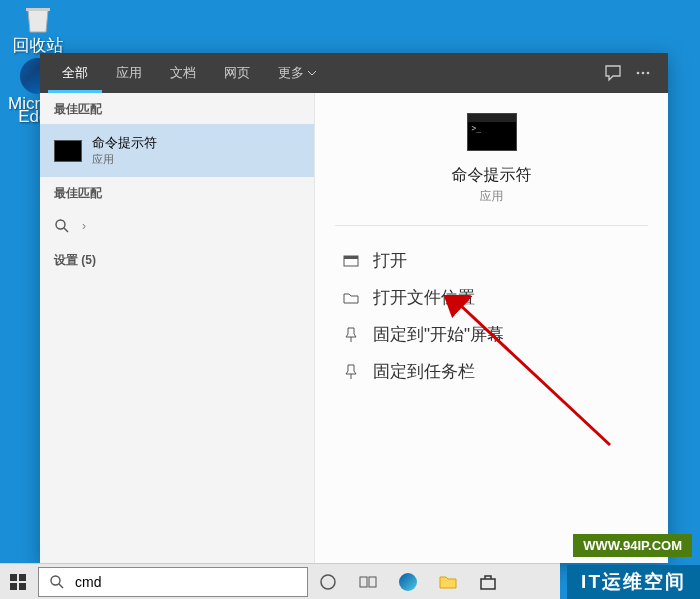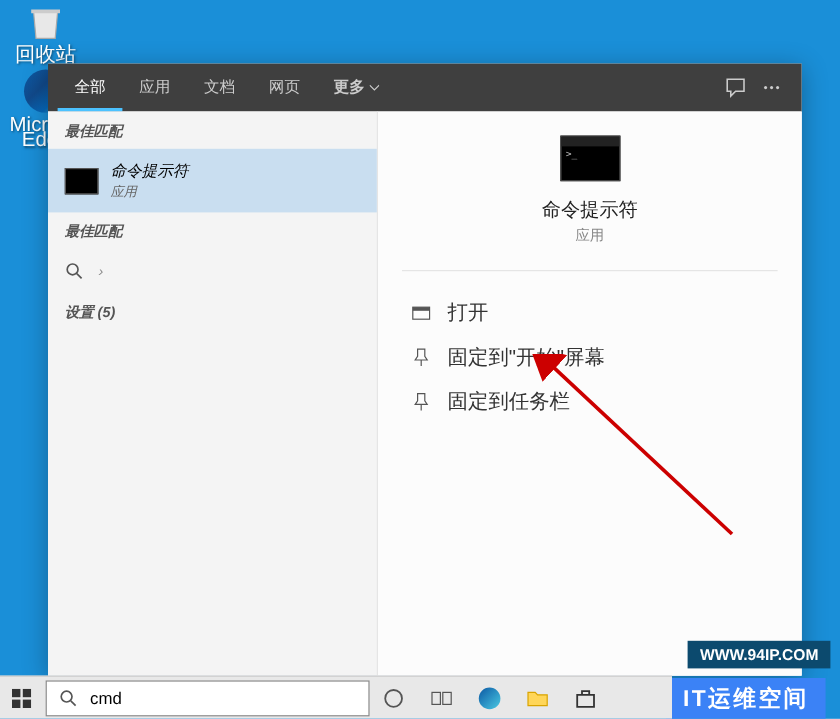--- a/index.html
+++ b/index.html
@@ -12,26 +12,26 @@
   .recycle-bin .icon-box svg { width: 36px; height: 36px; }
   .edge { top: 58px; left: 8px; }
   .edge .icon-box { background: linear-gradient(135deg, #0c59a4 0%, #114a8b 40%, #0669bc 70%, #4ac9e3 100%); border-radius: 50%; }
   .desktop-icon .label { text-shadow: 1px 1px 2px rgba(0,0,0,0.5); display: block; line-height: 13px; }
   
   
   .search-panel { position: absolute; top: 53px; left: 40px; width: 628px; height: 510px; background: white; box-shadow: 0 4px 20px rgba(0,0,0,0.3); display: flex; flex-direction: column; }
   .tabs { height: 40px; background: #3f3f3f; display: flex; align-items: center; padding: 0 8px; }
   .tab { padding: 0 14px; height: 40px; line-height: 40px; color: #ccc; font-size: 13px; cursor: pointer; }
   .tab.active { color: white; border-bottom: 3px solid #4cc2ff; }
-  .tab-more { display: flex; align-items: center; gap: 4px; font-weight: bold; }
+  .tab-more { display: flex; align-items: center; gap: 4px; }
   .tabs-right { margin-left: auto; display: flex; gap: 12px; padding-right: 8px; color: #ccc; }
   .tabs-right .ticon { width: 18px; height: 18px; cursor: pointer; }
   
   .panel-body { flex: 1; display: flex; background: #f2f2f2; }
-  .left-pane { width: 275px; background: #f4f4f4; border-right: 1px solid #e5e5e5; font-style: italic; }
+  .left-pane { width: 275px; background: #f4f4f4; border-right: 1px solid #e5e5e5; }
   .section-header { font-size: 12px; color: #555; font-weight: bold; padding: 8px 14px 6px; }
   .result-item { display: flex; align-items: center; padding: 10px 14px; cursor: pointer; }
   .result-item.selected { background: #c9def0; }
   .result-item .ricon { width: 28px; height: 22px; margin-right: 10px; background: #000; border: 1px solid #555; flex-shrink: 0; }
   .result-item .search-ricon { width: 16px; height: 16px; margin-right: 12px; flex-shrink: 0; }
   .result-item .rtext { flex: 1; }
   .result-item .rtitle { font-size: 13px; color: #000; }
   .result-item .rsub { font-size: 11px; color: #666; }
   .result-item .chev { color: #888; font-size: 12px; }
   .web-row .rtitle { display: inline; }
@@ -46,22 +46,22 @@
   .detail-sub { font-size: 12px; color: #888; }
   .action-list { padding: 10px 0; }
   .action-item { display: flex; align-items: center; padding: 7px 28px; cursor: pointer; font-size: 17px; color: #333; }
   .action-item .aicon { width: 16px; height: 16px; margin-right: 14px; color: #555; flex-shrink: 0; }
   .divider { height: 1px; background: #e5e5e5; margin: 6px 20px; }
   
   
   .arrow-annotation { position: absolute; top: 295px; left: 440px; pointer-events: none; }
   
   
-  .wm1 { position: absolute; right: 8px; bottom: 42px; background: #0c4a6e; color: white; font-size: 13px; font-weight: bold; padding: 4px 10px; }
-  .wm2 { position: absolute; right: 12px; bottom: 0; background: #3b82f6; color: white; font-size: 19px; font-weight: bold; padding: 4px 14px; letter-spacing: 2px; }
+  .wm1 { position: absolute; right: 8px; bottom: 42px; background: #4d7c0f; color: white; font-size: 13px; font-weight: bold; padding: 4px 10px; }
+  .wm2 { position: absolute; right: 0; bottom: 0; background: #0369a1; color: white; font-size: 19px; font-weight: bold; padding: 4px 14px; letter-spacing: 2px; }
   
   
   .taskbar { position: absolute; bottom: 0; left: 0; width: 560px; height: 36px; background: #e8e8e8; display: flex; align-items: center; border-top: 1px solid #ccc; }
   .start-btn { width: 36px; height: 36px; display: flex; align-items: center; justify-content: center; cursor: pointer; }
   .search-box { flex: 0 0 270px; height: 30px; background: white; border: 1px solid #888; display: flex; align-items: center; margin-left: 2px; }
   .search-box .sicon { width: 16px; height: 16px; margin: 0 10px; }
   .search-box input { border: none; outline: none; flex: 1; font-size: 14px; background: transparent; }
   .tb-icon { width: 40px; height: 36px; display: flex; align-items: center; justify-content: center; cursor: pointer; }
   .tb-icon svg, .tb-icon .emoji { width: 20px; height: 20px; font-size: 18px; }
 </style>
@@ -137,20 +137,26 @@
       <div class="action-list">
         <div class="action-item">
           <svg class="aicon" viewBox="0 0 16 16">
               <rect x="1" y="3" width="14" height="10" fill="none" stroke="#555"></rect>
               <rect x="1" y="3" width="14" height="3" fill="#555"></rect>
             </svg>
           <span>打开</span>
         </div>
         <div class="action-item">
           <svg class="aicon" viewBox="0 0 16 16">
+              <path d="M1 4 L6 4 L8 6 L15 6 L15 13 L1 13 Z" fill="none" stroke="#555"></path>
+            </svg>
+          <span>打开文件位置</span>
+        </div>
+        <div class="action-item">
+          <svg class="aicon" viewBox="0 0 16 16">
               <path d="M5 1 L11 1 L11 7 L13 10 L3 10 L5 7 Z M8 10 L8 15" fill="none" stroke="#555"></path>
             </svg>
           <span>固定到"开始"屏幕</span>
         </div>
         <div class="action-item">
           <svg class="aicon" viewBox="0 0 16 16">
               <path d="M5 1 L11 1 L11 7 L13 10 L3 10 L5 7 Z M8 10 L8 15" fill="none" stroke="#555"></path>
             </svg>
           <span>固定到任务栏</span>
         </div>

